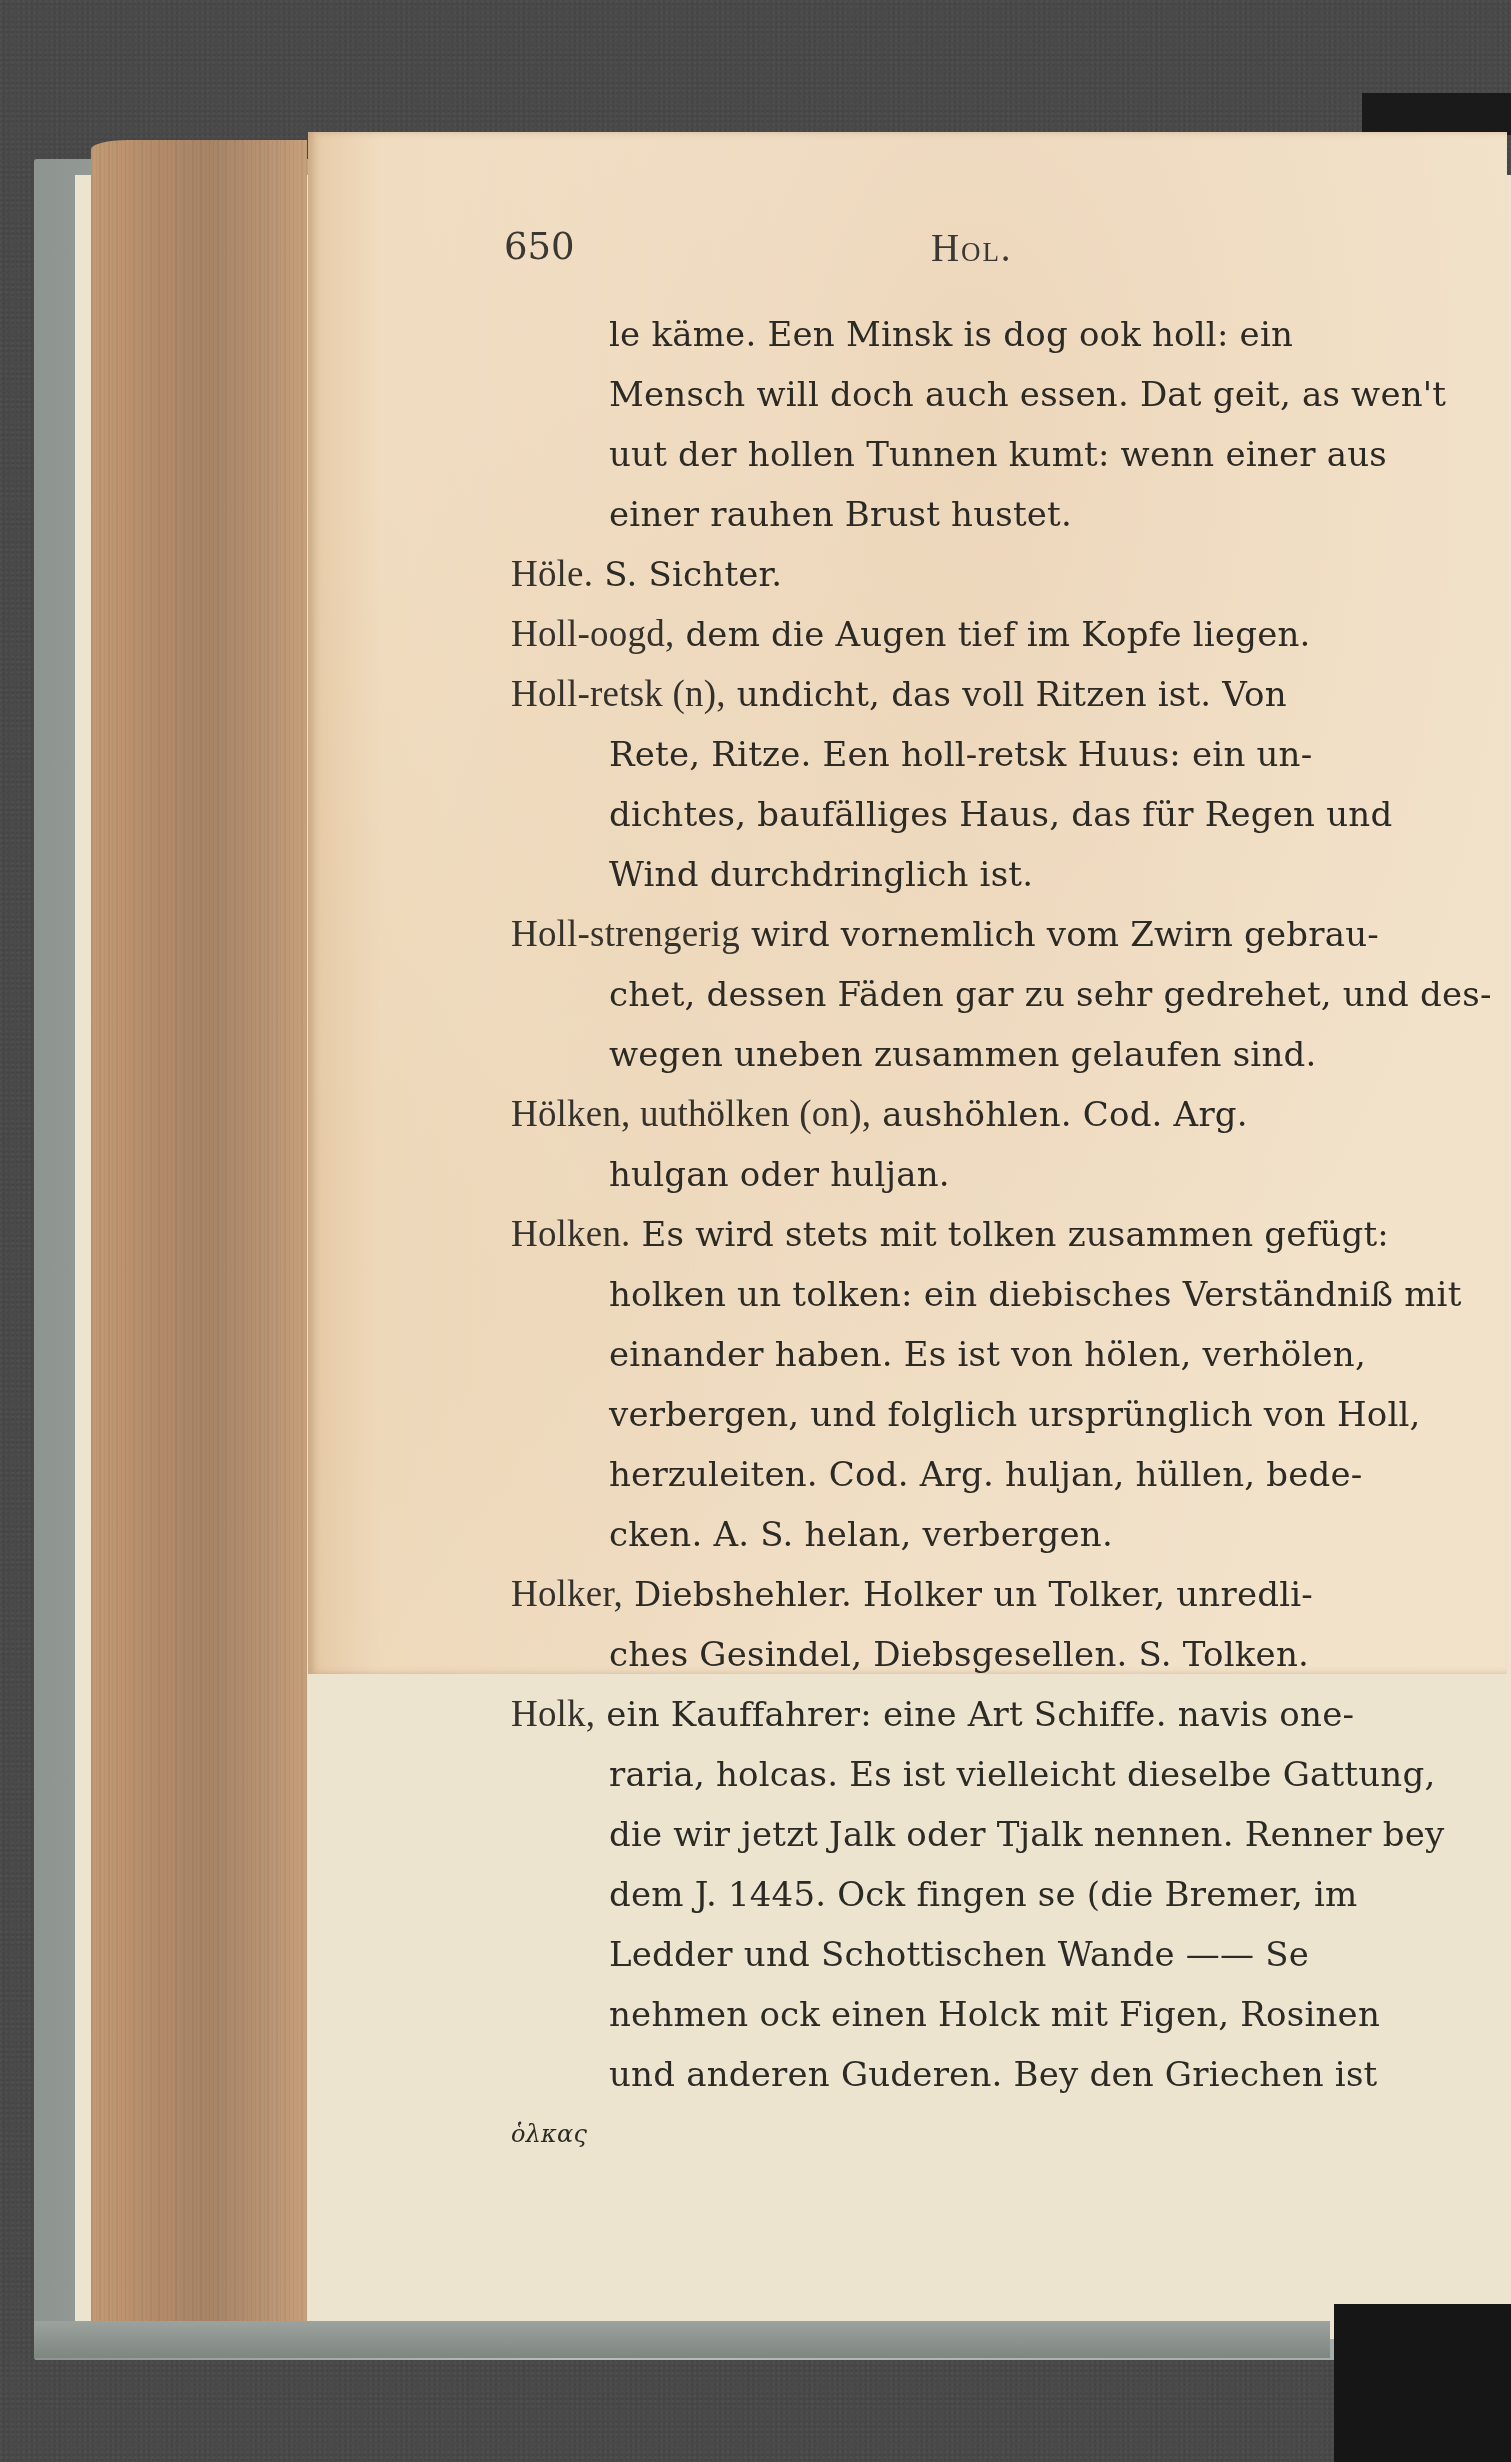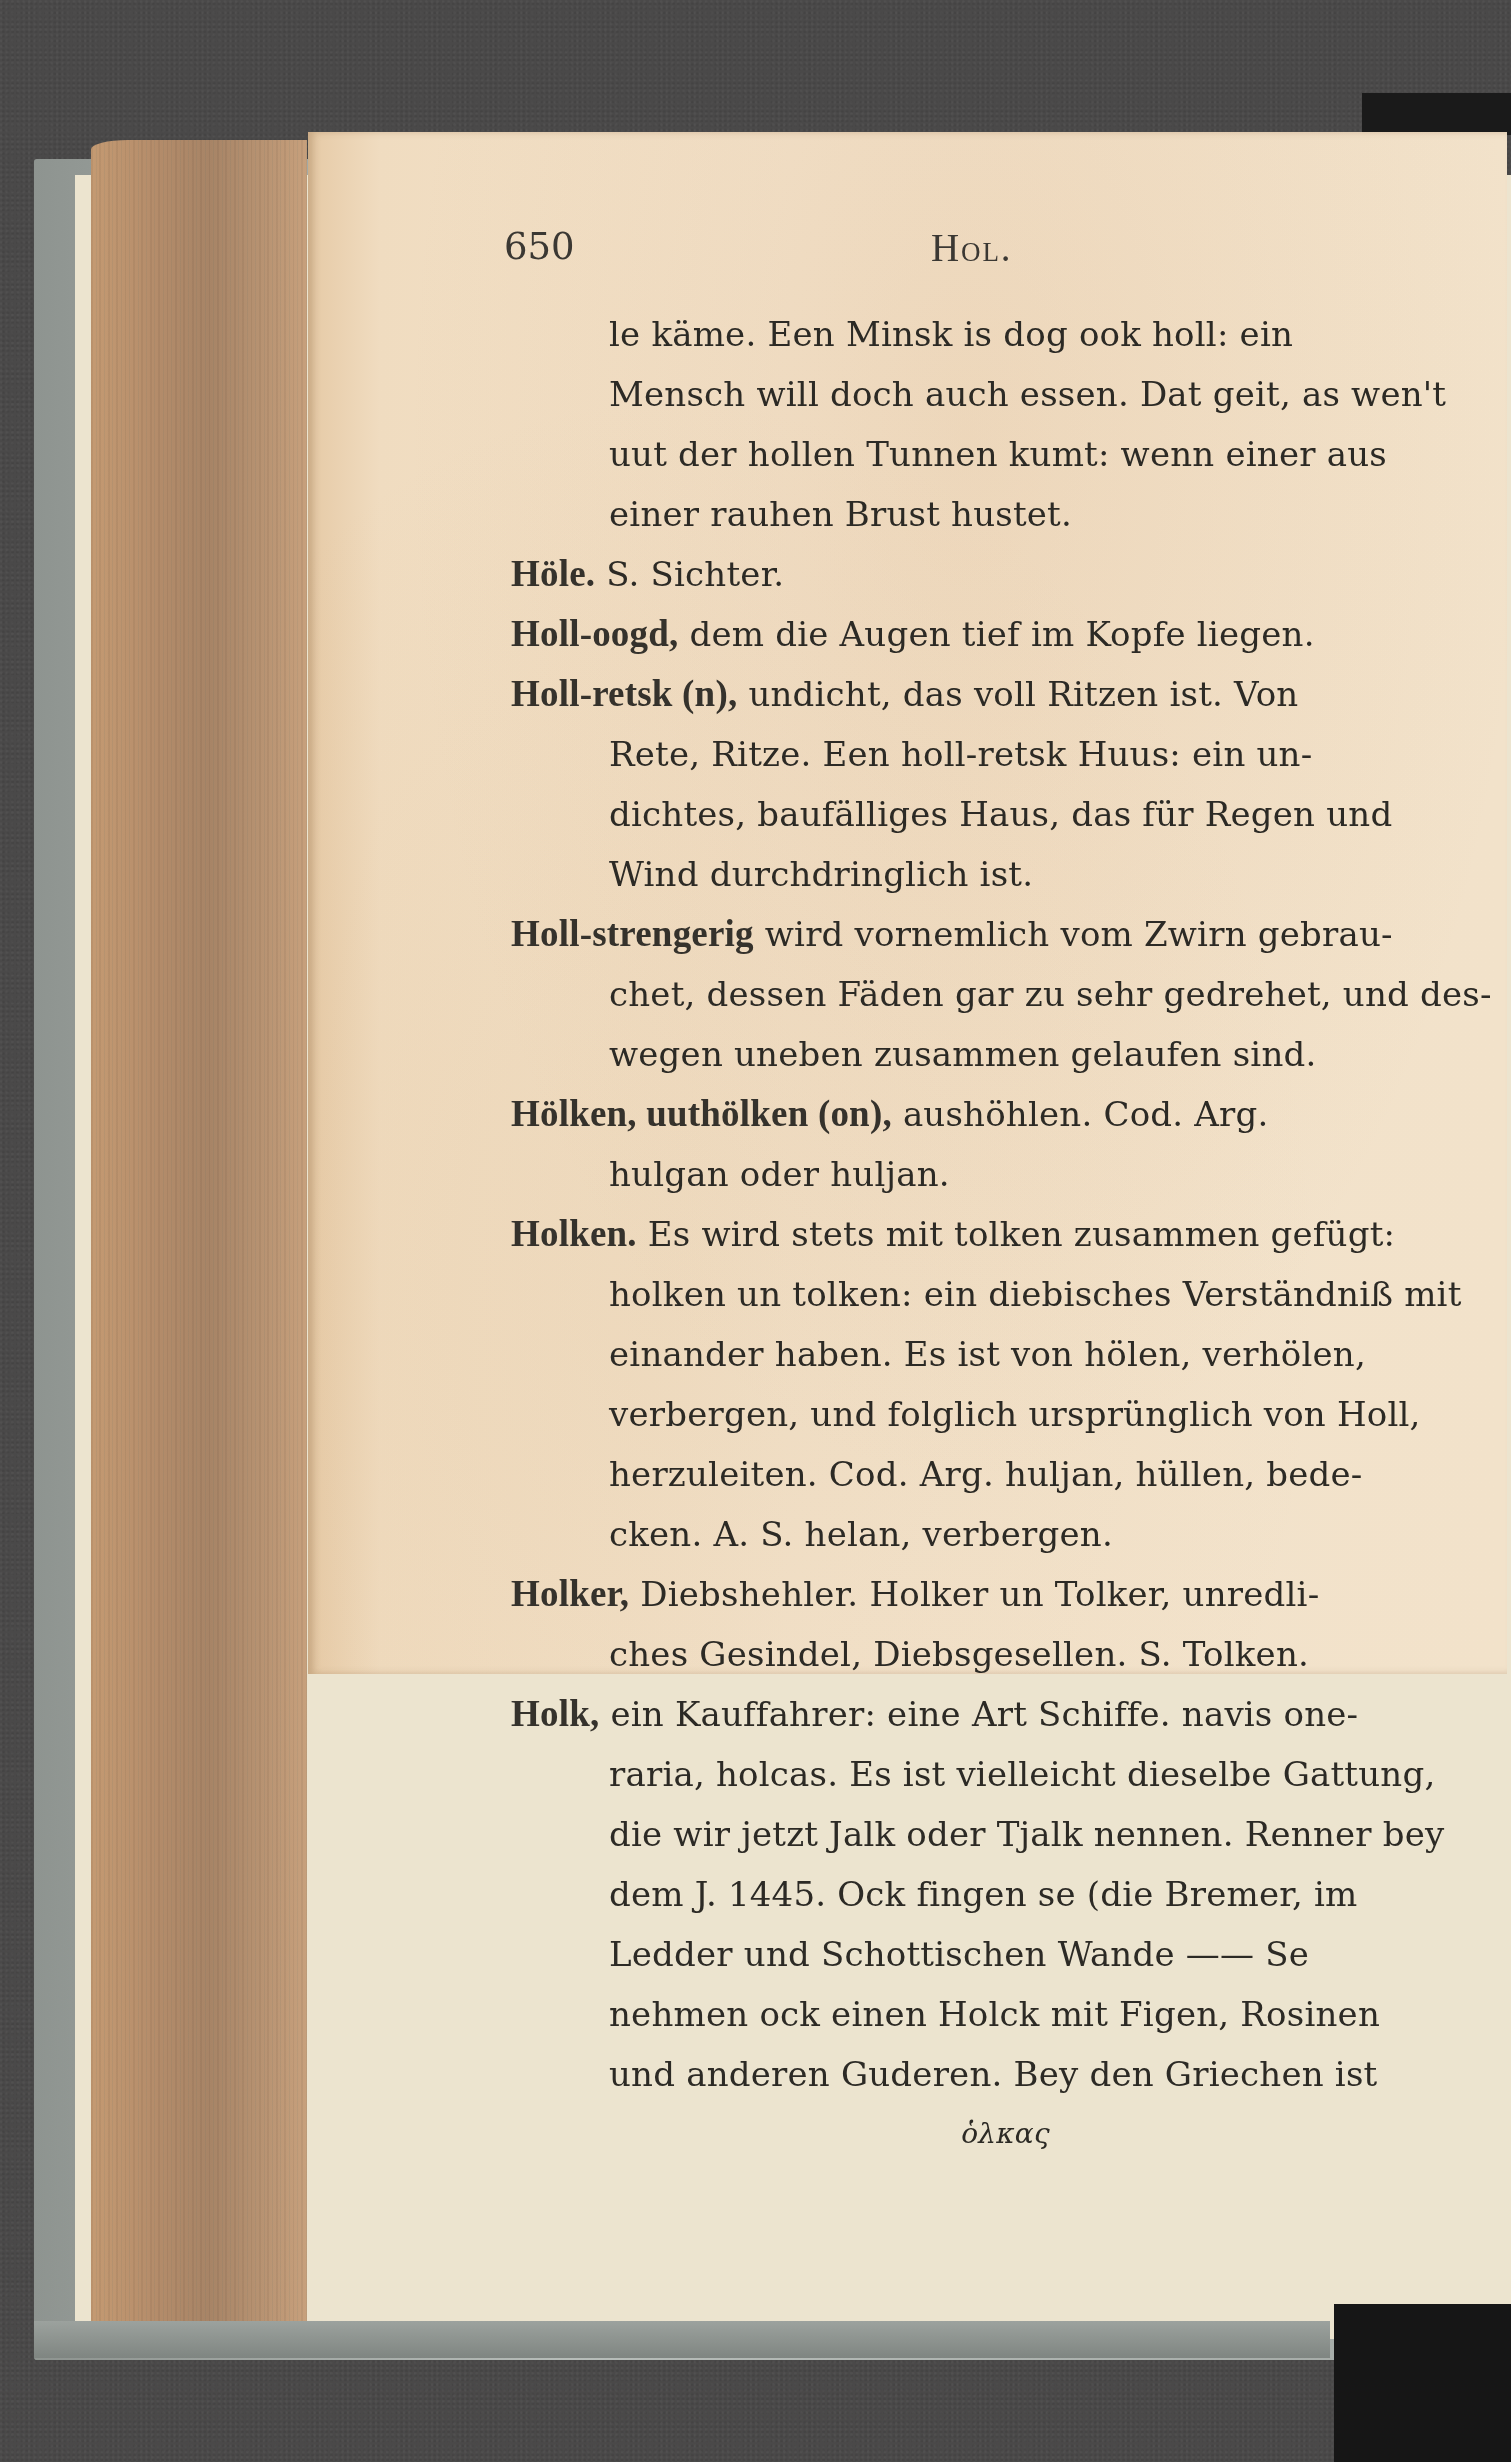--- a/index.html
+++ b/index.html
@@ -54,22 +54,22 @@
   .running-head {
     position:absolute; left:623px; top:0; font-size:39px; color:#3b3833;
     font-variant:small-caps; letter-spacing:1.9px; font-family:Liberation Serif, serif;
   }
   .body-text { position:absolute; left:203px; top:172px; width:989px; }
   .line {
     height:60px; line-height:60px; white-space:nowrap; font-size:34px; color:#2c2a25;
     font-family:"DejaVu Serif", serif; letter-spacing:0.2px;
   }
   .line.indent { padding-left:98px; }
-  .line .lemma { font-family:"Liberation Serif", serif; font-size:37px; color:#35322c;font-weight:bold; }
-  .line.right { text-align:center; font-size:28px; font-style:italic; }
+  .line .lemma { font-family:"Liberation Serif", serif; font-size:37px; color:#35322c; }
+  .line.right { text-align:left; font-size:24px; font-style:italic; }
 </style>
 </head>
 <body>
 
 <div class="cover-dark-top"></div>
 <div class="board"></div>
 <div class="flyleaf"></div>
 <div class="edge"></div>
 <div class="board-bottom"></div>
 <div class="cover-dark"></div>

